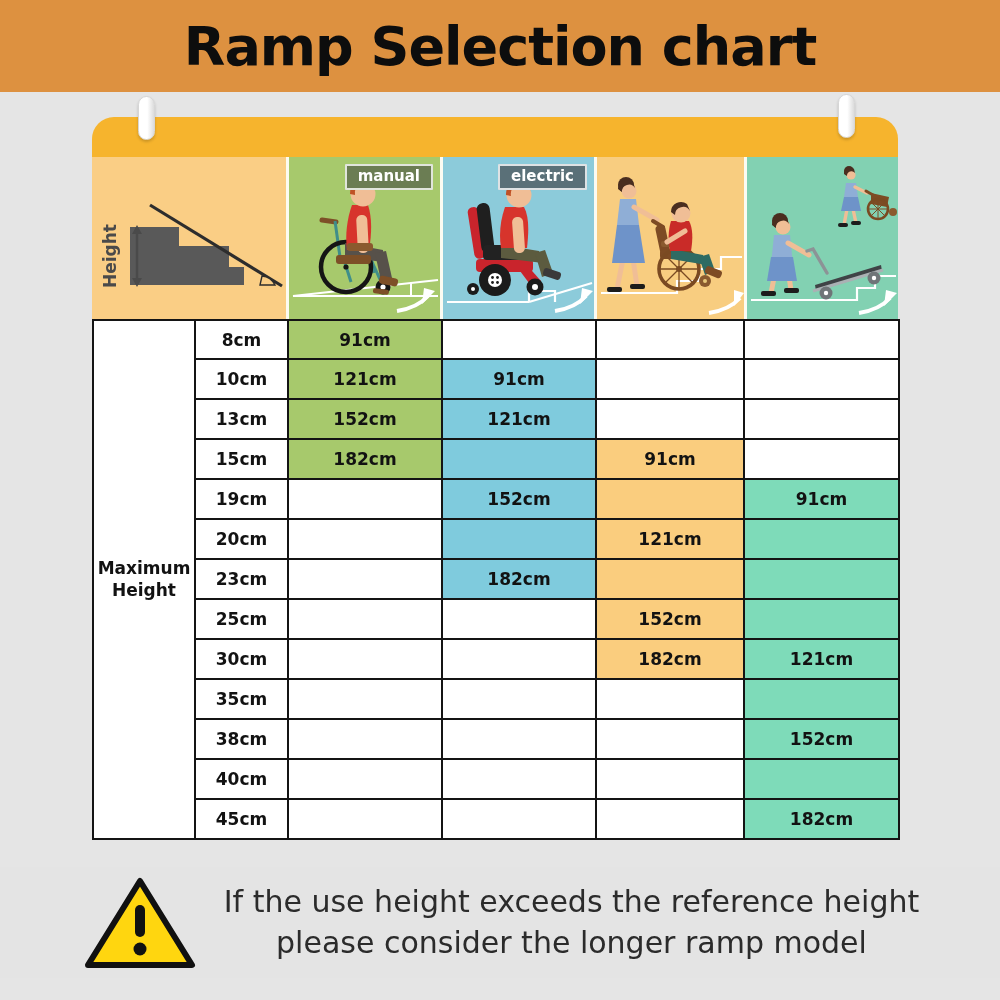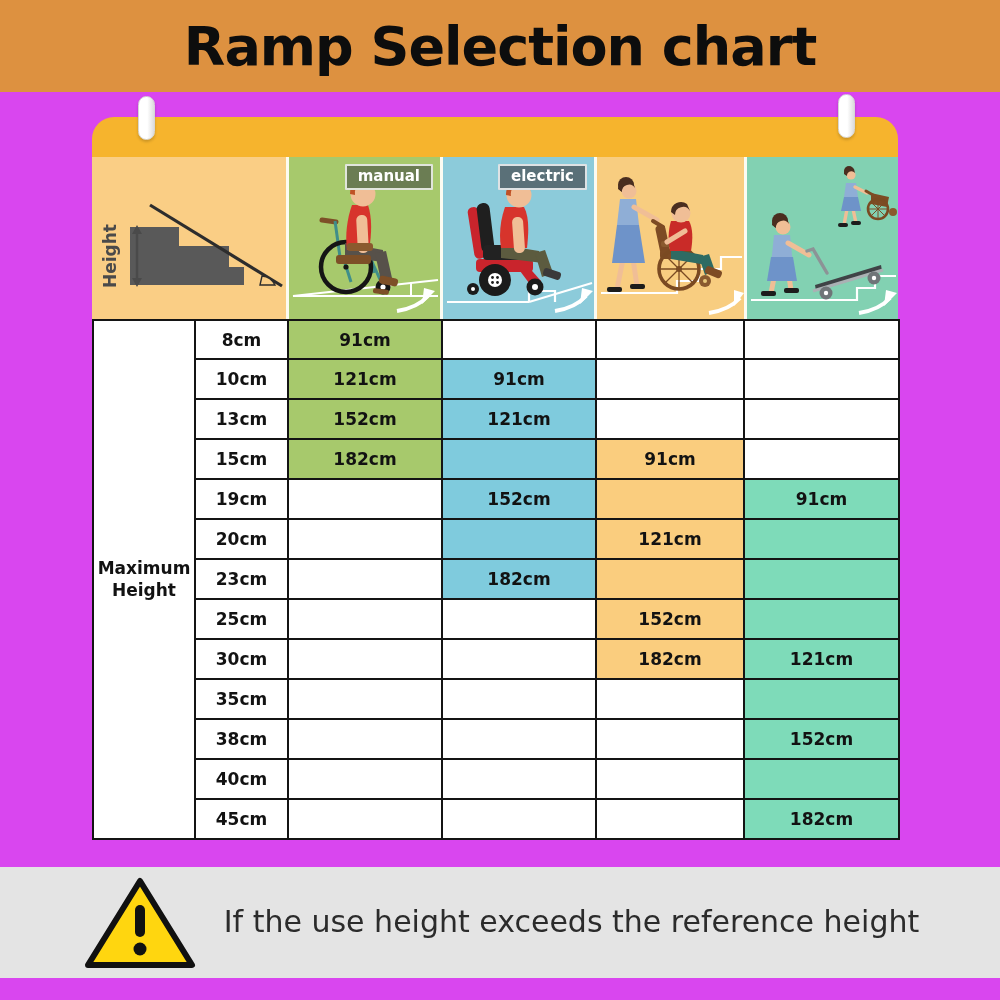--- a/index.html
+++ b/index.html
@@ -1,18 +1,18 @@
 <!DOCTYPE html>
 <html style="--title-bar: #DD9140; --hanger-bar: #F6B42D; --height-cell-bg: #FACE85; --manual-header: #A7C96C; --electric-header: #8CCBDA; --attendant-header: #F8CD80; --trolley-header: #82D1B2; --manual-cell: #A7C96C; --electric-cell: #7FCBDD; --attendant-cell: #FACD7E; --trolley-cell: #7EDBB9; --footer-bg: #E4E4E4; --warning-yellow: #FFD60F;"><head>
 <meta charset="utf-8">
 <style>
   * { margin:0; padding:0; box-sizing:border-box; }
   html,body { background:#fff; }
   body { font-family:"DejaVu Sans","Liberation Sans",sans-serif; }
-  .page { position:relative; width:1000px; height:1000px; background:#d946ef; overflow:hidden; }
+  .page { position:relative; width:1000px; height:1000px; background:#e5e5e5; overflow:hidden; }
 
   
   .title-bar { position:absolute; left:0; top:0; width:1000px; height:92px;
     background:var(--title-bar,#DD9140); display:flex; align-items:center; justify-content:center; }
   .title-bar h1 { font-size:54px; font-weight:bold; color:#0d0d0d; letter-spacing:-1px; }
 
   
   .pin { position:absolute; width:17px; height:44px; border-radius:9px;
     background:linear-gradient(to right,#ffffff 55%,#dcdcdc);
     border:1px solid #d6d6d6; box-shadow:0 2px 3px rgba(0,0,0,.18); z-index:3; }
@@ -352,16 +352,17 @@
   </div>
 
   <div class="footer">
     <svg class="warn-icon" viewBox="0 0 118 100">
       <path d="M59,8 L111,92 L7,92 Z" fill="#FFD60F" stroke="#111" stroke-width="6" stroke-linejoin="round"></path>
       <rect x="54" y="32" width="10" height="32" rx="5" fill="#111"></rect>
       <circle cx="59" cy="76" r="6.5" fill="#111"></circle>
     </svg>
     <div class="footer-text">
       <div>If the use height exceeds the reference height</div>
+      <div>please consider the longer ramp model</div>
     </div>
   </div>
 
 </div>
 
 </body></html>

